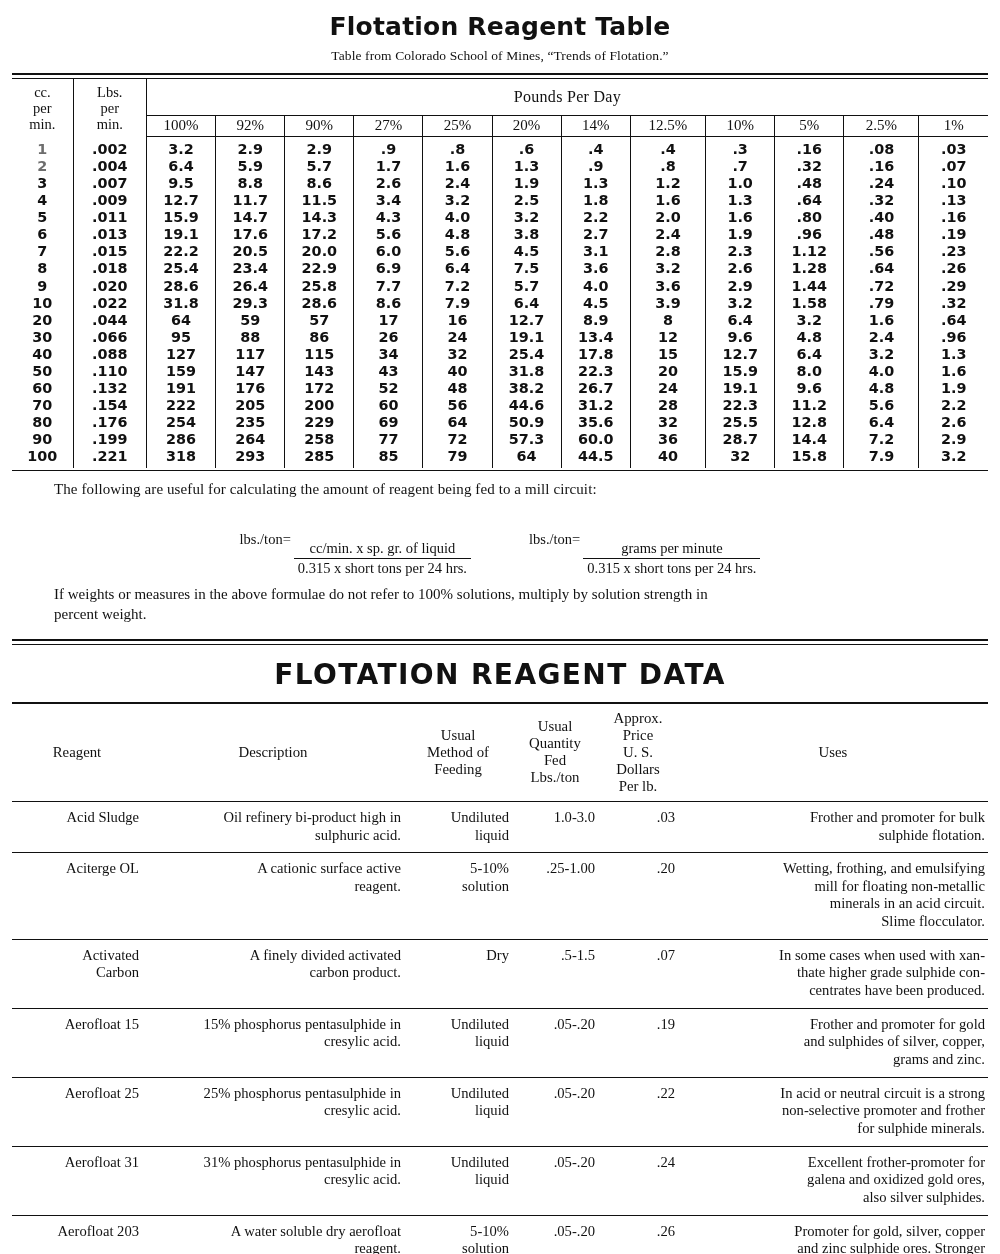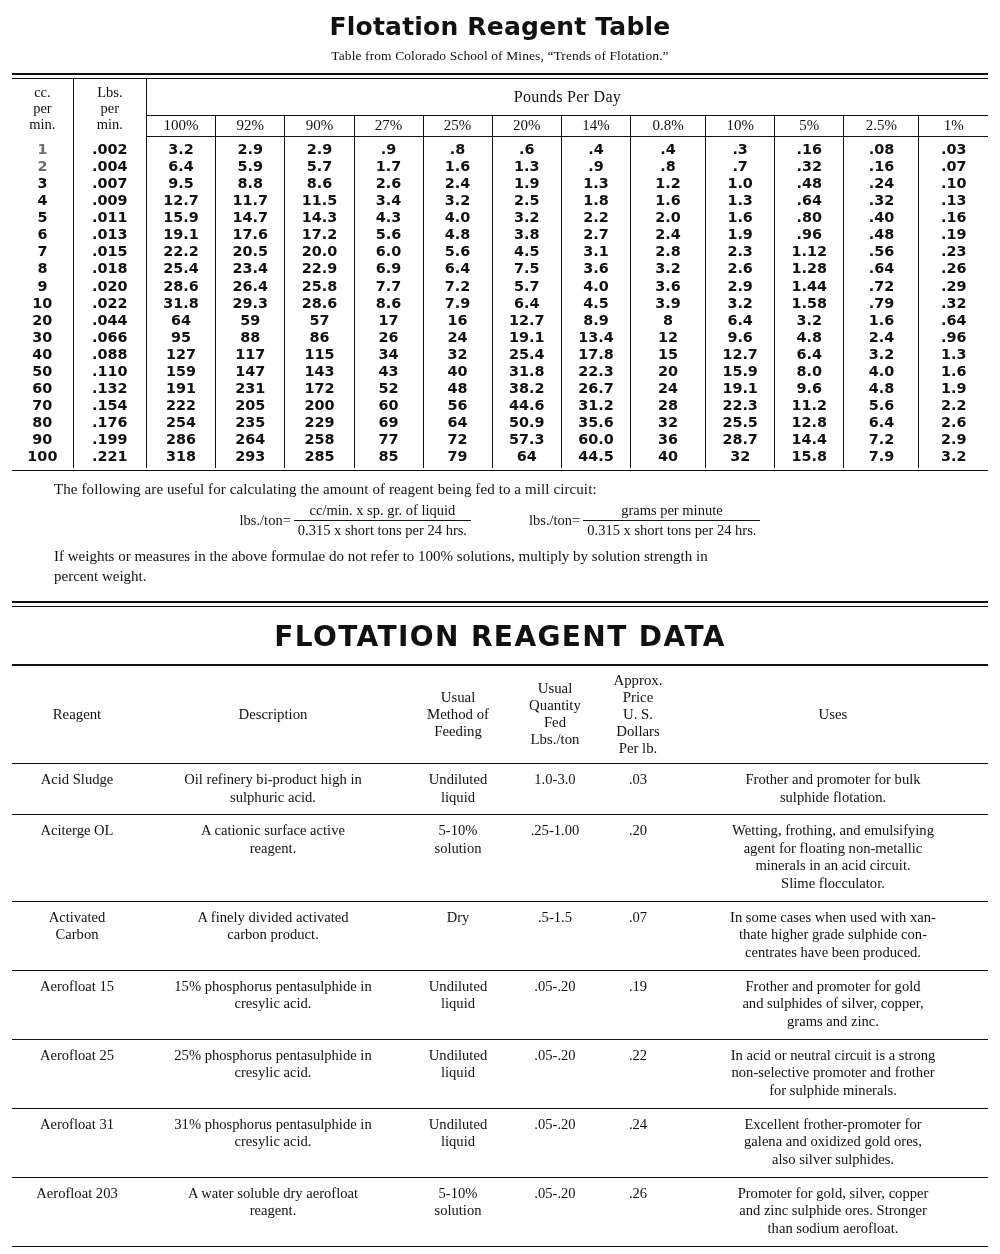--- a/index.html
+++ b/index.html
@@ -130,20 +130,21 @@
   }
   .frac {
     display: inline-flex;
     flex-direction: column;
     text-align: center;
   }
   .frac .num {
     padding: 0 4px 1px 4px;
     border-bottom: 1.2px solid #111;
     white-space: nowrap;
+    margin-top: 38px;
   }
   .frac .den {
     padding: 1px 4px 0 4px;
     white-space: nowrap;
   }
   .formula-note {
     padding-left: 42px;
     padding-right: 6px;
     text-align: justify;
     line-height: 1.32;
@@ -182,21 +183,21 @@
     font-weight: normal;
     vertical-align: middle;
     text-align: center;
     line-height: 1.15;
     padding: 6px 2px 6px 2px;
     font-size: 14.8px;
   }
   table.t2 thead tr { border-bottom: 1.8px solid #111; }
   table.t2 td {
     vertical-align: top;
-    text-align: center;
+    text-align: right;
     padding: 7px 3px 8px 3px;
     line-height: 1.21;
     font-size: 14.6px;
   }
   table.t2 tbody tr { border-bottom: 1.5px solid #111; }
   table.t2 tbody tr:last-child { border-bottom: 2.2px solid #111; }
   td.reagent { text-align: left; padding-left: 16px; white-space: pre-line; }
   td.c-desc  { padding-left: 6px; padding-right: 6px; }
   td.c-method, td.c-qty, td.c-price { white-space: pre-line; }
   td.c-uses  { padding-left: 8px; padding-right: 8px; }
@@ -250,21 +251,21 @@
         <th class="ppd vline" colspan="12">Pounds Per Day</th>
       </tr>
       <tr>
         <th class="pct vline">100%</th>
         <th class="pct vline">92%</th>
         <th class="pct vline">90%</th>
         <th class="pct vline">27%</th>
         <th class="pct vline">25%</th>
         <th class="pct vline">20%</th>
         <th class="pct vline">14%</th>
-        <th class="pct vline">0.8%</th>
+        <th class="pct vline">12.5%</th>
         <th class="pct vline">10%</th>
         <th class="pct vline">5%</th>
         <th class="pct vline">2.5%</th>
         <th class="pct vline">1%</th>
       </tr>
     </thead>
     <tbody id="t1-body">
         <tr>
           <td class="faint">1</td>
           <td class="vline">.002</td>
@@ -486,21 +487,21 @@
           <td class="vline">20</td>
           <td class="vline">15.9</td>
           <td class="vline">8.0</td>
           <td class="vline">4.0</td>
           <td class="vline">1.6</td>
         </tr>
         <tr>
           <td>60</td>
           <td class="vline">.132</td>
           <td class="vline">191</td>
-          <td class="vline">231</td>
+          <td class="vline">176</td>
           <td class="vline">172</td>
           <td class="vline">52</td>
           <td class="vline">48</td>
           <td class="vline">38.2</td>
           <td class="vline">26.7</td>
           <td class="vline">24</td>
           <td class="vline">19.1</td>
           <td class="vline">9.6</td>
           <td class="vline">4.8</td>
           <td class="vline">1.9</td>
@@ -645,21 +646,21 @@
         </tr>
         <tr>
           <td class="reagent" style="white-space: pre-line;">Aciterge OL</td>
           <td class="c-desc" style="white-space: pre-line;">A cationic surface active
 reagent.</td>
           <td class="c-method" style="white-space: pre-line;">5-10%
 solution</td>
           <td class="c-qty" style="white-space: pre-line;">.25-1.00</td>
           <td class="c-price" style="white-space: pre-line;">.20</td>
           <td class="c-uses" style="white-space: pre-line;">Wetting, frothing, and emulsifying
-agent for floating non-metallic
+mill for floating non-metallic
 minerals in an acid circuit.
 Slime flocculator.</td>
         </tr>
         <tr>
           <td class="reagent" style="white-space: pre-line;">Activated
 Carbon</td>
           <td class="c-desc" style="white-space: pre-line;">A finely divided activated
 carbon product.</td>
           <td class="c-method" style="white-space: pre-line;">Dry</td>
           <td class="c-qty" style="white-space: pre-line;">.5-1.5</td>

